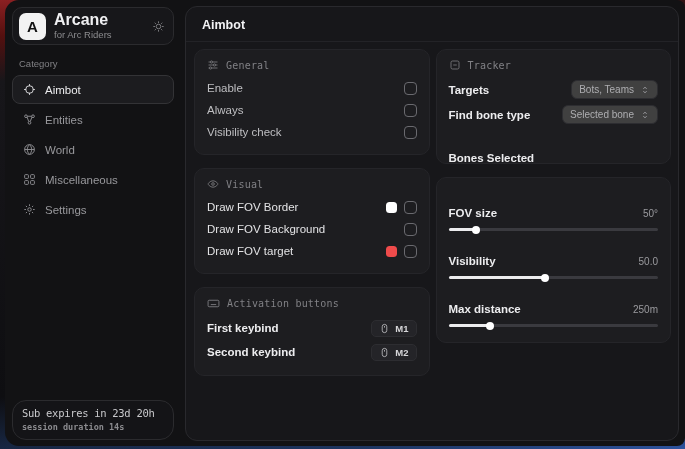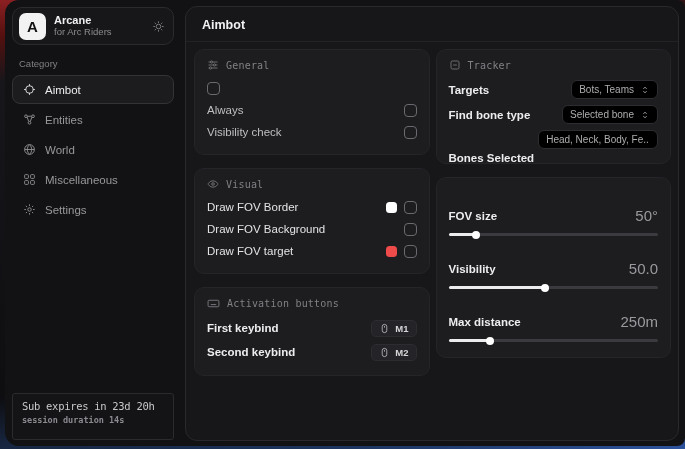--- a/index.html
+++ b/index.html
@@ -17,35 +17,35 @@
   .sidebar { width:175px; flex:0 0 175px; padding:7px 6px 6px 7px; display:flex; flex-direction:column; position:relative; }
   .brand-card {
     border:1px solid #2b2b2e; border-radius:10px; background:#17171a;
     display:flex; align-items:center; gap:8px; padding:5px 8px 5px 6px; height:38px;
   }
   .logo {
     width:27px; height:27px; border-radius:7px; background:#f2f2f2; color:#111;
     font-weight:bold; font-size:15px; display:flex; align-items:center; justify-content:center;
   }
   .brand-text { flex:1; line-height:1.15; }
-  .brand-name { font-size:11px; font-weight:bold; color:#f0f0f2; }
+  .brand-name { font-size:16px; font-weight:bold; color:#f0f0f2; }
   .brand-sub { font-size:9.5px; color:#8d8d90; }
   .brand-gear { color:#7c7c80; display:flex; }
   .category-label { font-size:9.5px; color:#808084; margin:13px 0 6px 7px; }
   .nav { display:flex; flex-direction:column; gap:1px; }
   .nav-item {
     display:flex; align-items:center; gap:9px; height:29px; padding:0 10px;
     border-radius:8px; border:1px solid transparent; color:#98989c; font-size:11.5px; cursor:pointer;
   }
   .nav-item .nicon { display:flex; color:#8c8c90; }
   .nav-item.active { background:#1c1c1f; border-color:#333336; color:#ededef; }
   .nav-item.active .nicon { color:#d8d8da; }
   .sub-box {
-    margin-top:auto; border:1px solid #2b2b2e; border-radius:3px; background:#141417;
-    padding:6px 9px 14px 9px;
+    margin-top:auto; border:1px solid #2b2b2e; border-radius:14px; background:#141417;
+    padding:6px 9px 7px 9px;
   }
   .sub-line1 { font-family:"DejaVu Sans Mono",monospace; font-size:10.5px; color:#c9c9cc; letter-spacing:-0.3px; }
   .sub-line2 { font-family:"DejaVu Sans Mono",monospace; font-size:8.5px; font-weight:bold; color:#8b8b8f; margin-top:3px; }
   
   .panel {
     flex:1; margin:6px 6px 5px 5px; background:#17171a;
     border:1px solid #29292d; border-radius:12px; display:flex; flex-direction:column; overflow:hidden;
   }
   .panel-header { padding:11px 16px 9px 16px; border-bottom:1px solid #232327; }
   .page-title { font-size:12.5px; font-weight:bold; color:#f2f2f4; }
@@ -57,35 +57,35 @@
   .row { display:flex; align-items:center; height:22px; }
   .row-label { font-size:11.5px; color:#bfbfc2; flex:1; }
   .row-label.bright { color:#e2e2e4; }
   .row-label.bold { font-weight:bold; color:#ededef; font-size:11.5px; }
   .row-end { display:flex; align-items:center; gap:7px; }
   .checkbox { width:13px; height:13px; border:1.5px solid #6a6a6f; border-radius:4px; background:transparent; cursor:pointer; }
   .swatch { width:11px; height:11px; border-radius:3.5px; cursor:pointer; }
   
   .t-row { height:25px; }
   .chip {
-    display:flex; align-items:center; gap:6px; background:#000000; border:1px solid #2d2d31;
+    display:flex; align-items:center; gap:6px; background:#404040; border:1px solid #2d2d31;
     border-radius:6px; height:19px; padding:0 7px; cursor:pointer;
   }
   .chip-text { font-size:10px; color:#aeaeb1; white-space:nowrap; }
   .chip .cicon { display:flex; color:#98989c; }
   .key-chip {
     display:flex; align-items:center; gap:5px; background:#242428; border:1px solid #2d2d31;
     border-radius:5px; height:17px; padding:0 7px; cursor:pointer;
   }
   .key-chip .ktext { font-size:9.5px; font-weight:bold; color:#d6d6d9; }
   .key-chip .cicon { display:flex; color:#b9b9bc; }
   
   .acc-group { margin-top:20px; }
   .acc-top { display:flex; align-items:center; justify-content:space-between; }
-  .acc-value { font-size:15px; color:#9a9a9e;text-align:right; }
+  .acc-value { font-size:10px; color:#9a9a9e;text-align:right; }
   .slider { position:relative; height:12px; margin-top:4px; cursor:pointer; }
   .slider-track { position:absolute; top:5px; left:0; right:0; height:3px; border-radius:2px; background:#3a3a3f; }
   .slider-fill { position:relative; height:3px; border-radius:2px; background:#ececee; }
   .slider-thumb {
     position:absolute; right:-4px; top:50%; transform:translateY(-50%);
     width:8px; height:8px; border-radius:50%; background:#ffffff;
   }
   svg { display:block; }
 </style>
 </head>
@@ -183,20 +183,21 @@
               <svg width="12" height="12" viewBox="0 0 24 24" fill="none" stroke="currentColor" stroke-width="1.8">
                 <path d="M3 6h18M3 12h18M3 18h18"></path>
                 <circle cx="9" cy="6" r="2.2" fill="#1d1d20"></circle>
                   <circle cx="15" cy="12" r="2.2" fill="#1d1d20"></circle>
                   <circle cx="7" cy="18" r="2.2" fill="#1d1d20"></circle>
               </svg>
             </span>
             <span class="card-title">General</span>
           </div>
           <div class="row">
+            <span class="row-label">Enable</span>
             <span class="row-end">
                 <span class="checkbox"></span>
               </span>
           </div>
           <div class="row">
             <span class="row-label">Always</span>
             <span class="row-end">
                 <span class="checkbox"></span>
               </span>
           </div>
@@ -306,28 +307,20 @@
               <span class="chip-text">Selected bone</span>
               <span class="cicon">
                 <svg width="10" height="10" viewBox="0 0 24 24" fill="none" stroke="currentColor" stroke-width="2.2">
                     <path d="M8 9.5L12 5l4 4.5M8 14.5l4 4.5 4-4.5"></path>
                   </svg>
               </span>
             </span>
           </div>
           <div class="row t-row">
             <span class="row-label bold" style="flex:0 0 auto; margin-right:4px;margin-top:37px;">Bones Selected</span>
-            <span class="chip" style="margin-left:auto; max-width:138px; overflow:hidden;">
-              <span class="chip-text">Head, Neck, Body, Fe..</span>
-              <span class="cicon">
-                <svg width="10" height="10" viewBox="0 0 24 24" fill="none" stroke="currentColor" stroke-width="2.2">
-                    <path d="M8 9.5L12 5l4 4.5M8 14.5l4 4.5 4-4.5"></path>
-                  </svg>
-              </span>
-            </span>
           </div>
         </section>
 
         <section class="card">
 
           <div class="acc-group">
             <div class="acc-top">
               <span class="row-label bold">FOV size</span>
               <span class="acc-value">50°</span>
             </div>

